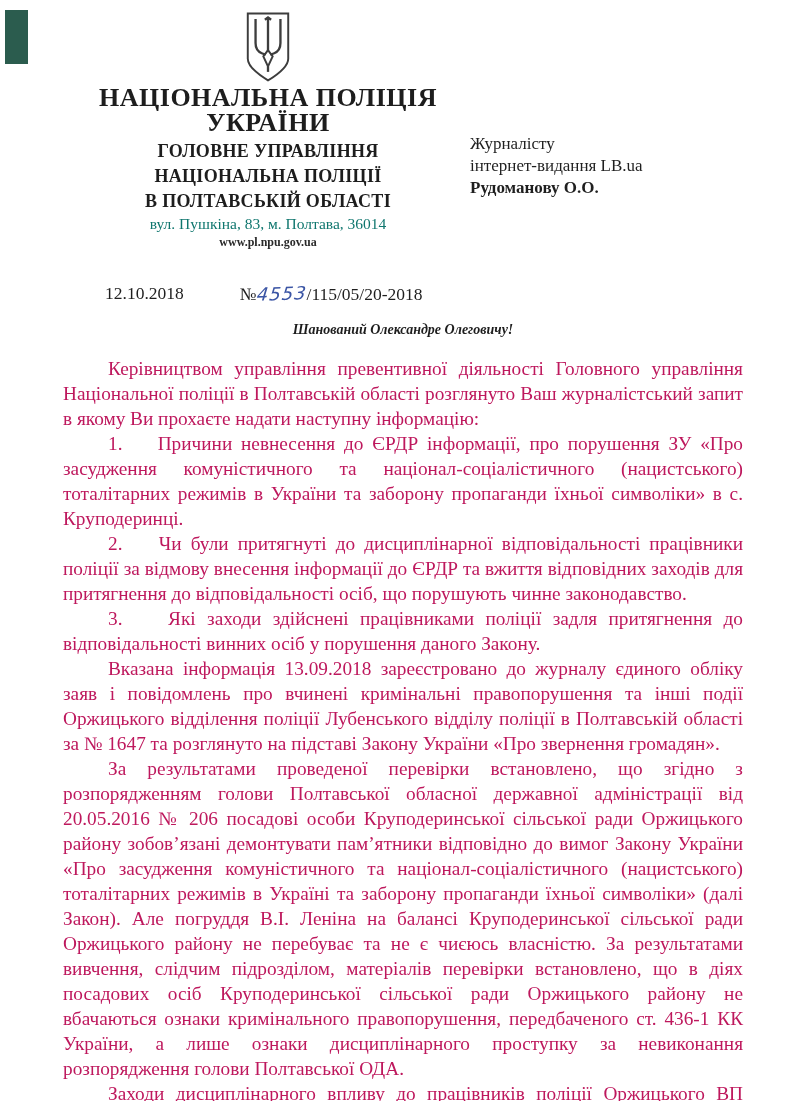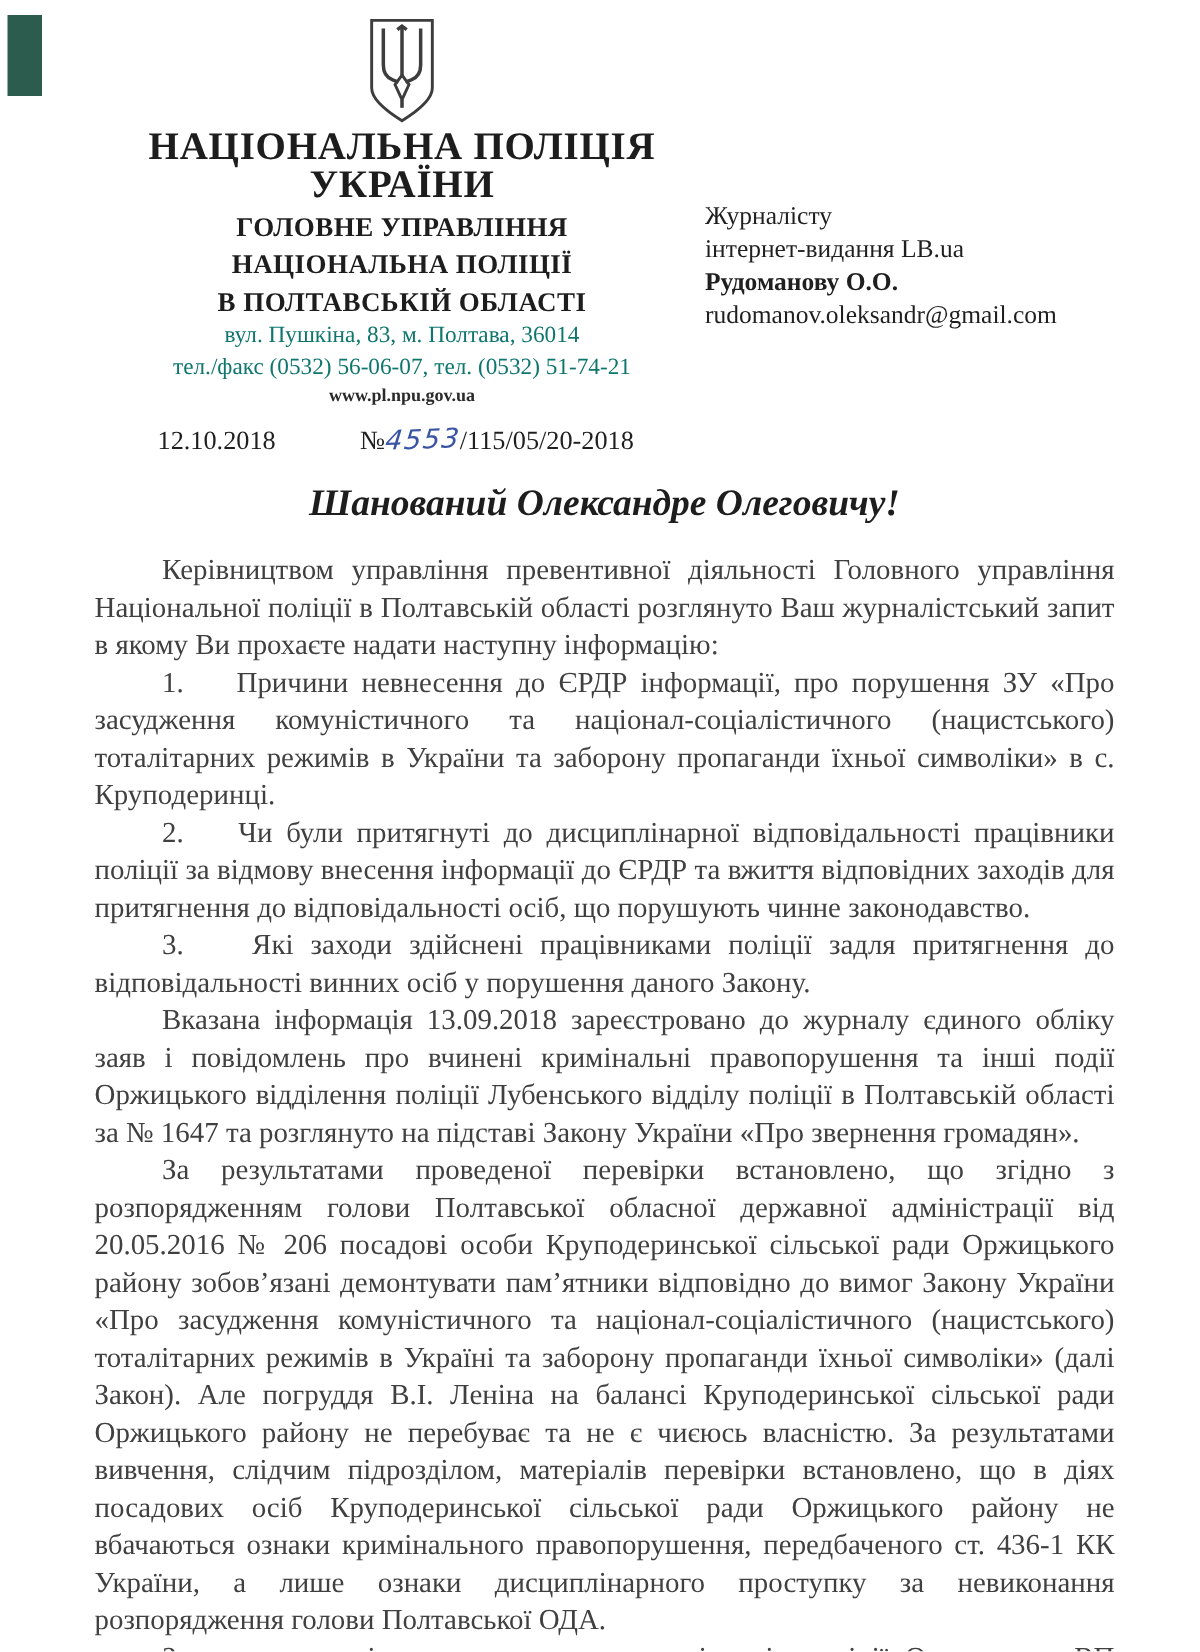--- a/index.html
+++ b/index.html
@@ -46,25 +46,25 @@
     font-family:"DejaVu Sans", sans-serif;
     font-style:italic;font-size:18px;
     display:inline-block;transform:skewX(-8deg) rotate(-2deg);
     letter-spacing:1px;
   }
   .letter{
     position:absolute;left:63px;top:322px;width:680px;
   }
   .salutation{
     text-align:center;font-weight:bold;font-style:italic;
-    font-size:25px;margin:0 0 18px 0;color:#1d1d1d;
+    font-size:14px;margin:0 0 18px 0;color:#1d1d1d;
   }
   .letter p.body-par{
     margin:0;text-align:justify;text-indent:45px;
-    font-size:19.3px;line-height:25px;color:#404040;
+    font-size:19.3px;line-height:25px;color:#be185d;
   }
 </style>
 </head>
 <body>
 
 <div class="page">
 
   <div class="corner-mark" style="background: rgb(43, 92, 78);"></div>
 
   <div class="letterhead-left">
@@ -78,29 +78,27 @@
         <path d="M24,57 L30,49 L36,57 L30,70 Z" stroke-width="2.5"></path>
         <path d="M30,70 V77"></path>
       </svg>
     </div>
     <div class="org-name">НАЦІОНАЛЬНА ПОЛІЦІЯ</div>
     <div class="org-name">УКРАЇНИ</div>
     <div class="division" style="margin-top:6px;">ГОЛОВНЕ УПРАВЛІННЯ</div>
     <div class="division">НАЦІОНАЛЬНА ПОЛІЦІЇ</div>
     <div class="division">В ПОЛТАВСЬКІЙ ОБЛАСТІ</div>
     <div class="addr">вул. Пушкіна, 83, м. Полтава, 36014</div>
-    <div class="addr">тел./факс (0532) 56-06-07, тел. (0532) 51-74-21</div>
     <div class="site">www.pl.npu.gov.ua</div>
   </div>
 
   <div class="recipient">
     <div>Журналісту</div>
     <div>інтернет-видання LB.ua</div>
     <div class="bold">Рудоманову О.О.</div>
-    <div>rudomanov.oleksandr@gmail.com</div>
   </div>
 
   <div class="refline">
     <span>12.10.2018</span>
     <span class="num">
       <span>№</span><span class="handwritten" style="color: rgb(59, 85, 165);">4553</span><span>/115/05/20-2018</span>
     </span>
   </div>
 
   <div class="letter">

